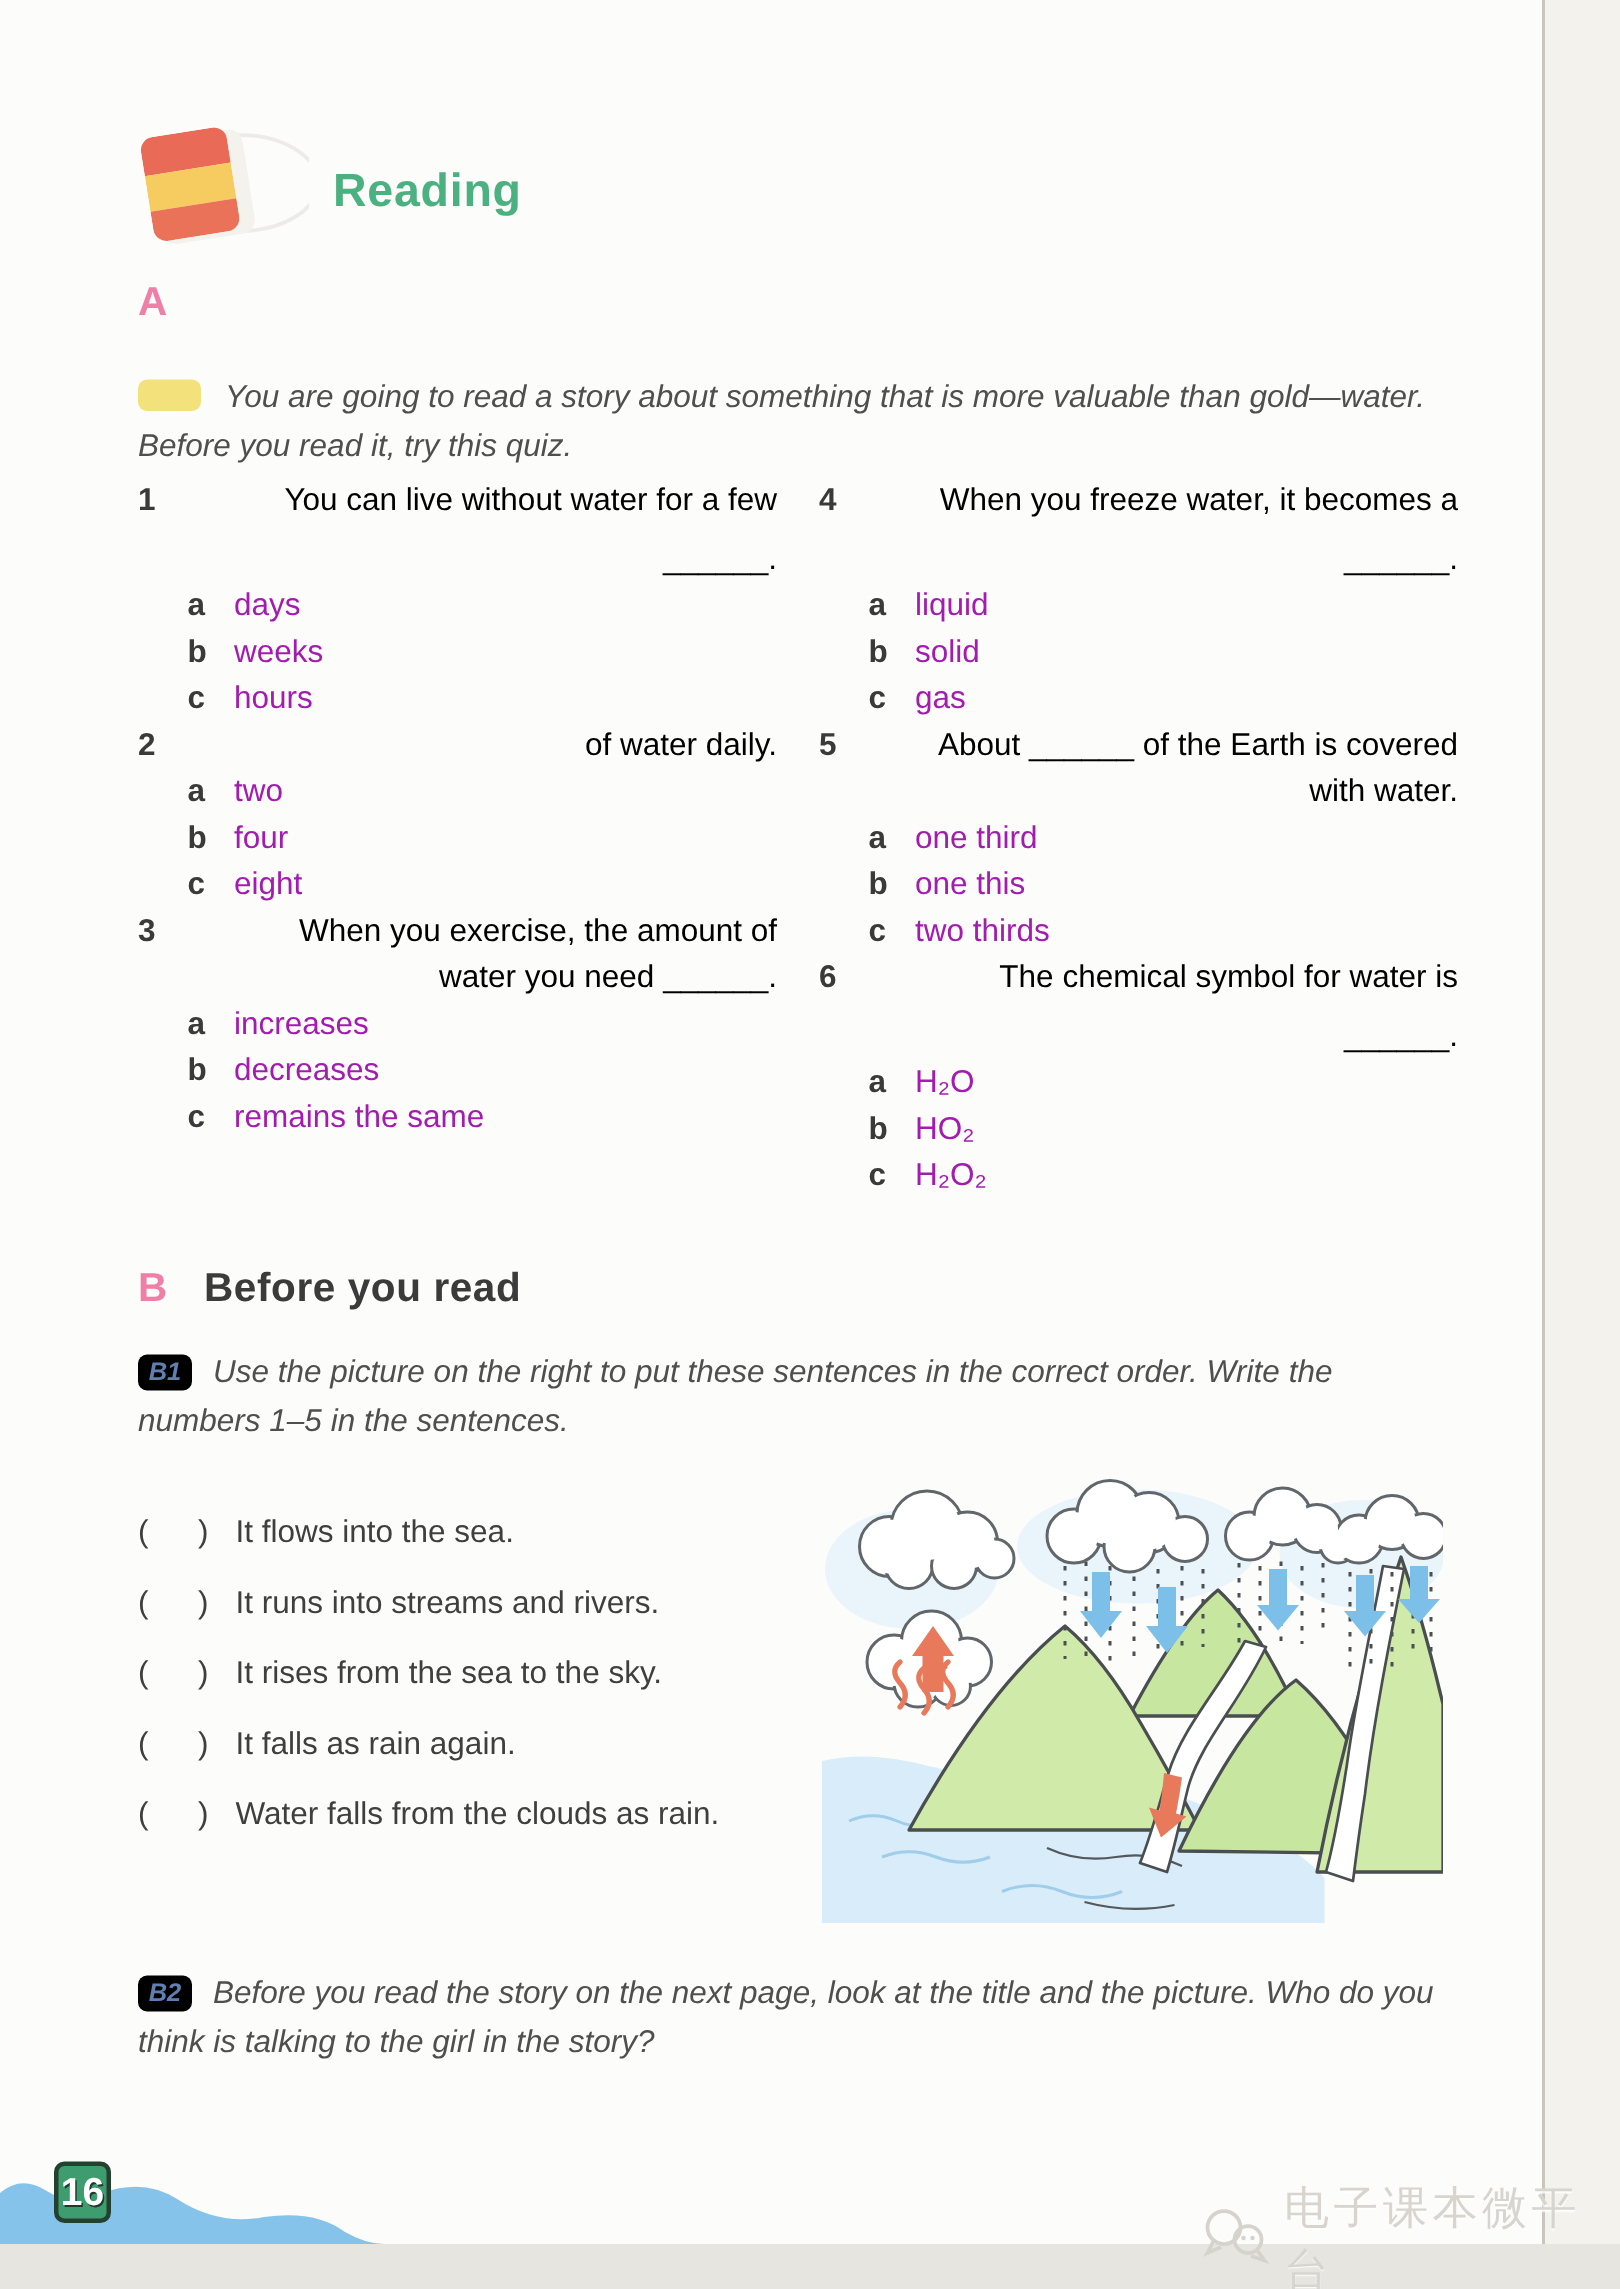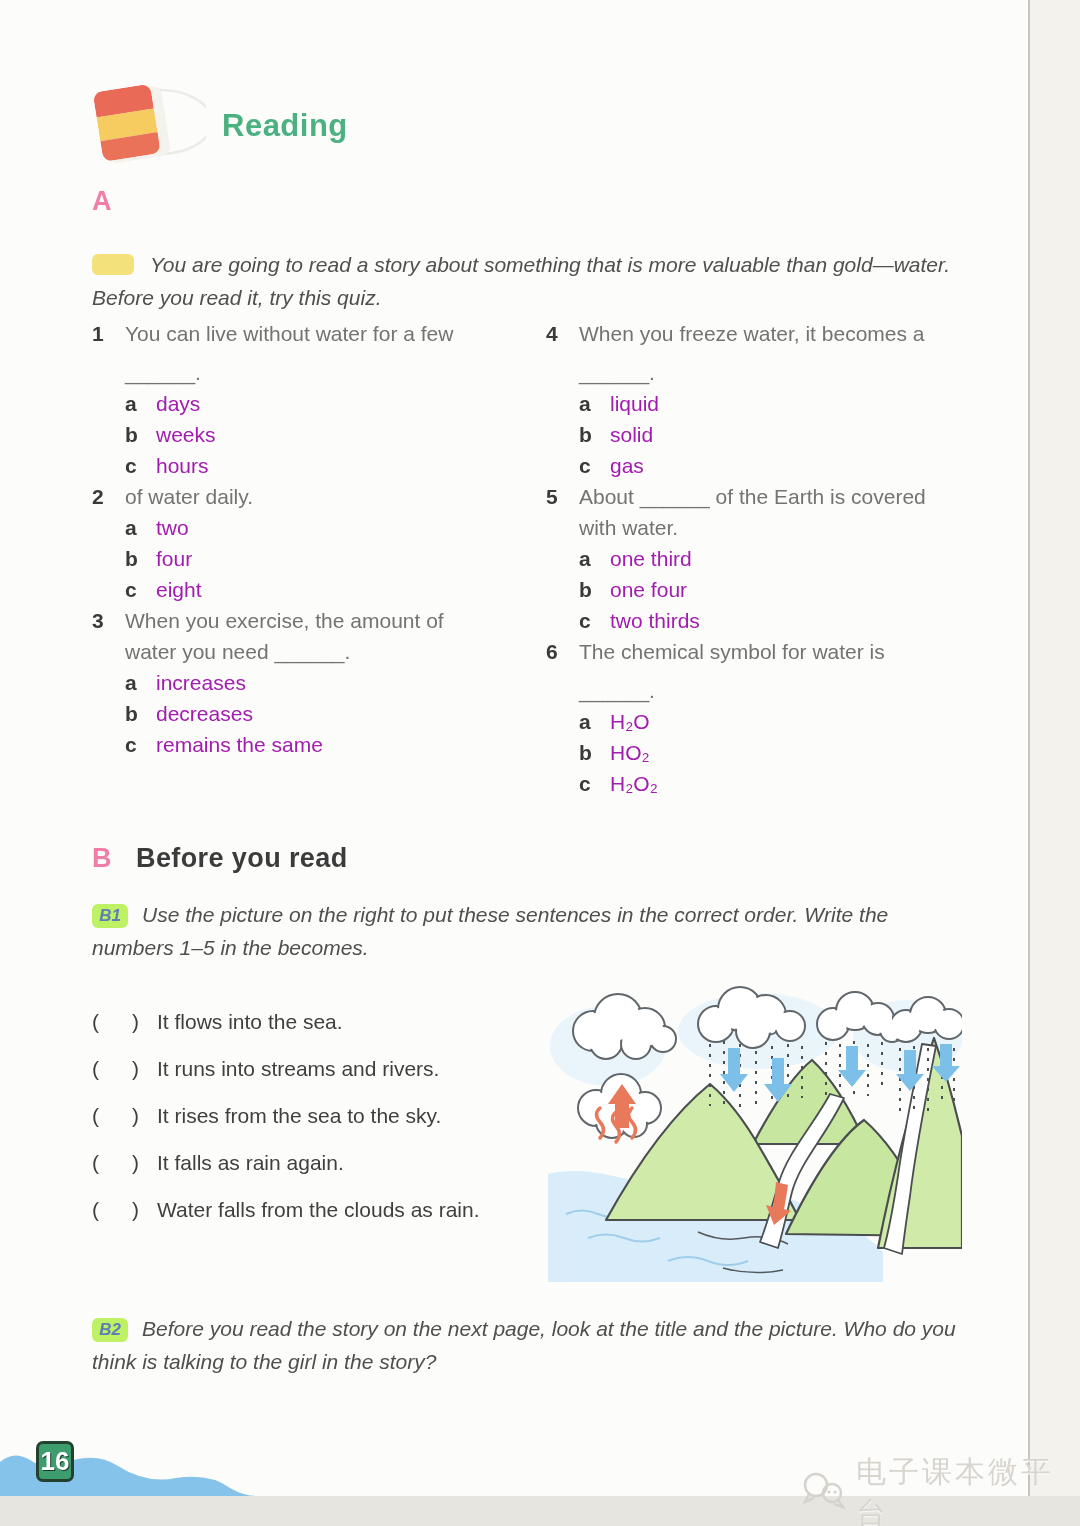--- a/index.html
+++ b/index.html
@@ -25,33 +25,33 @@
   
   .sec-head { position:absolute; left:92px; display:flex; align-items:baseline; }
   .sec-letter { color:#f07fa8; font-size:27px; font-weight:bold; width:44px; }
   .sec-title { color:#3b3b3b; font-size:27px; font-weight:bold; letter-spacing:.4px; }
 
   
   .instr { position:absolute; left:92px; width:880px; font-style:italic;
     font-size:21px; line-height:33px; color:#4f4f4f; }
   .pill { display:inline-block; width:42px; height:21px; background:#f3e27b;
     border-radius:6px; vertical-align:-3px; margin-right:16px; }
-  .badge { display:inline-block; min-width:36px; height:24px; background:#bef264;
+  .badge { display:inline-block; min-width:36px; height:24px; background:#000000;
     border-radius:6px; color:#5f7fb2; font-weight:bold; font-style:italic;
     font-size:17px; text-align:center; line-height:24px; padding:0 4px;
     vertical-align:1px; margin-right:14px; }
   .bold-range { font-weight:normal; }
 
   
   .quiz { position:absolute; left:92px; top:318px; width:880px; display:flex; gap:28px; }
   .qcol { width:426px; }
   .q { display:flex; font-size:21px; }
   .qnum { width:33px; font-weight:bold; color:#3a3a3a; line-height:31px; }
   .qbody { flex:1; }
-  .qline { line-height:31px; color:#737373; }
+  .qline { line-height:31px; color:#000000;text-align:right; }
   .gap { margin-top:8px; }
   .opt { display:flex; line-height:31px; }
   .optletter { width:31px; font-weight:bold; color:#3a3a3a; }
   .opttext { color:#a21caf; }
 
   
   .b1-list { position:absolute; left:92px; top:1006px; width:470px; }
   .b1-item { display:flex; align-items:baseline; font-size:21px; line-height:31px;
     margin-bottom:16px; color:#3f3f3f; }
   .paren-open { width:40px; }
@@ -192,21 +192,21 @@
       <span class="qnum">5</span>
       <div class="qbody">
         <div class="qline">About ______ of the Earth is covered</div>
         <div class="qline">with water.</div>
         <div class="opt">
           <span class="optletter">a</span>
           <span class="opttext">one third</span>
         </div>
         <div class="opt">
           <span class="optletter">b</span>
-          <span class="opttext">one four</span>
+          <span class="opttext">one this</span>
         </div>
         <div class="opt">
           <span class="optletter">c</span>
           <span class="opttext">two thirds</span>
         </div>
       </div>
     </div>
 
     <div class="q">
       <span class="qnum">6</span>
@@ -229,21 +229,21 @@
     </div>
 
   </div>
 </div>
 
 <div class="sec-head" style="top:843px;">
   <span class="sec-letter">B</span>
   <span class="sec-title">Before you read</span>
 </div>
 
-<p class="instr" style="top:898px;"><span class="badge">B1</span><span>Use the picture on the right to put these sentences in the correct order. Write the numbers </span><span class="bold-range">1–5</span><span> in the becomes.</span></p>
+<p class="instr" style="top:898px;"><span class="badge">B1</span><span>Use the picture on the right to put these sentences in the correct order. Write the numbers </span><span class="bold-range">1–5</span><span> in the sentences.</span></p>
 
 <div class="b1-list">
   <div class="b1-item">
     <span class="paren-open">(</span>
     <span class="paren-close">)</span>
     <span>It flows into the sea.</span>
   </div>
   <div class="b1-item">
     <span class="paren-open">(</span>
     <span class="paren-close">)</span>

